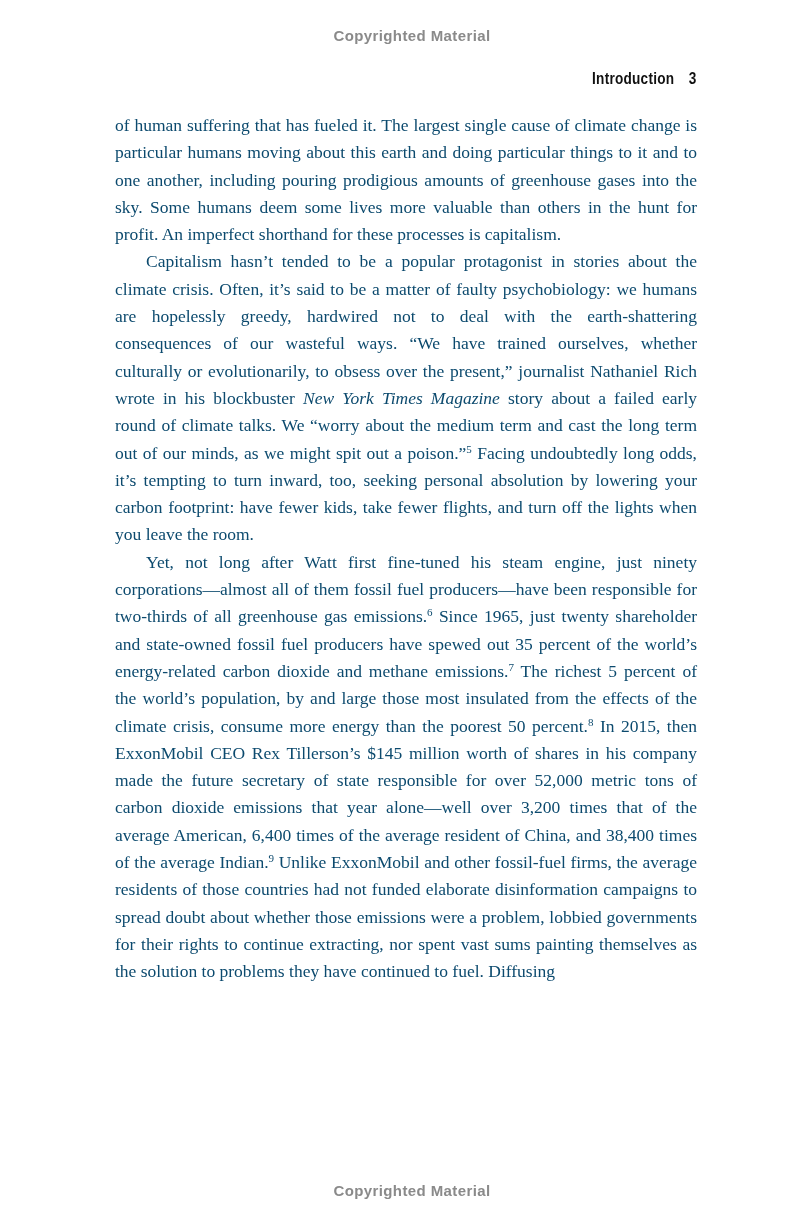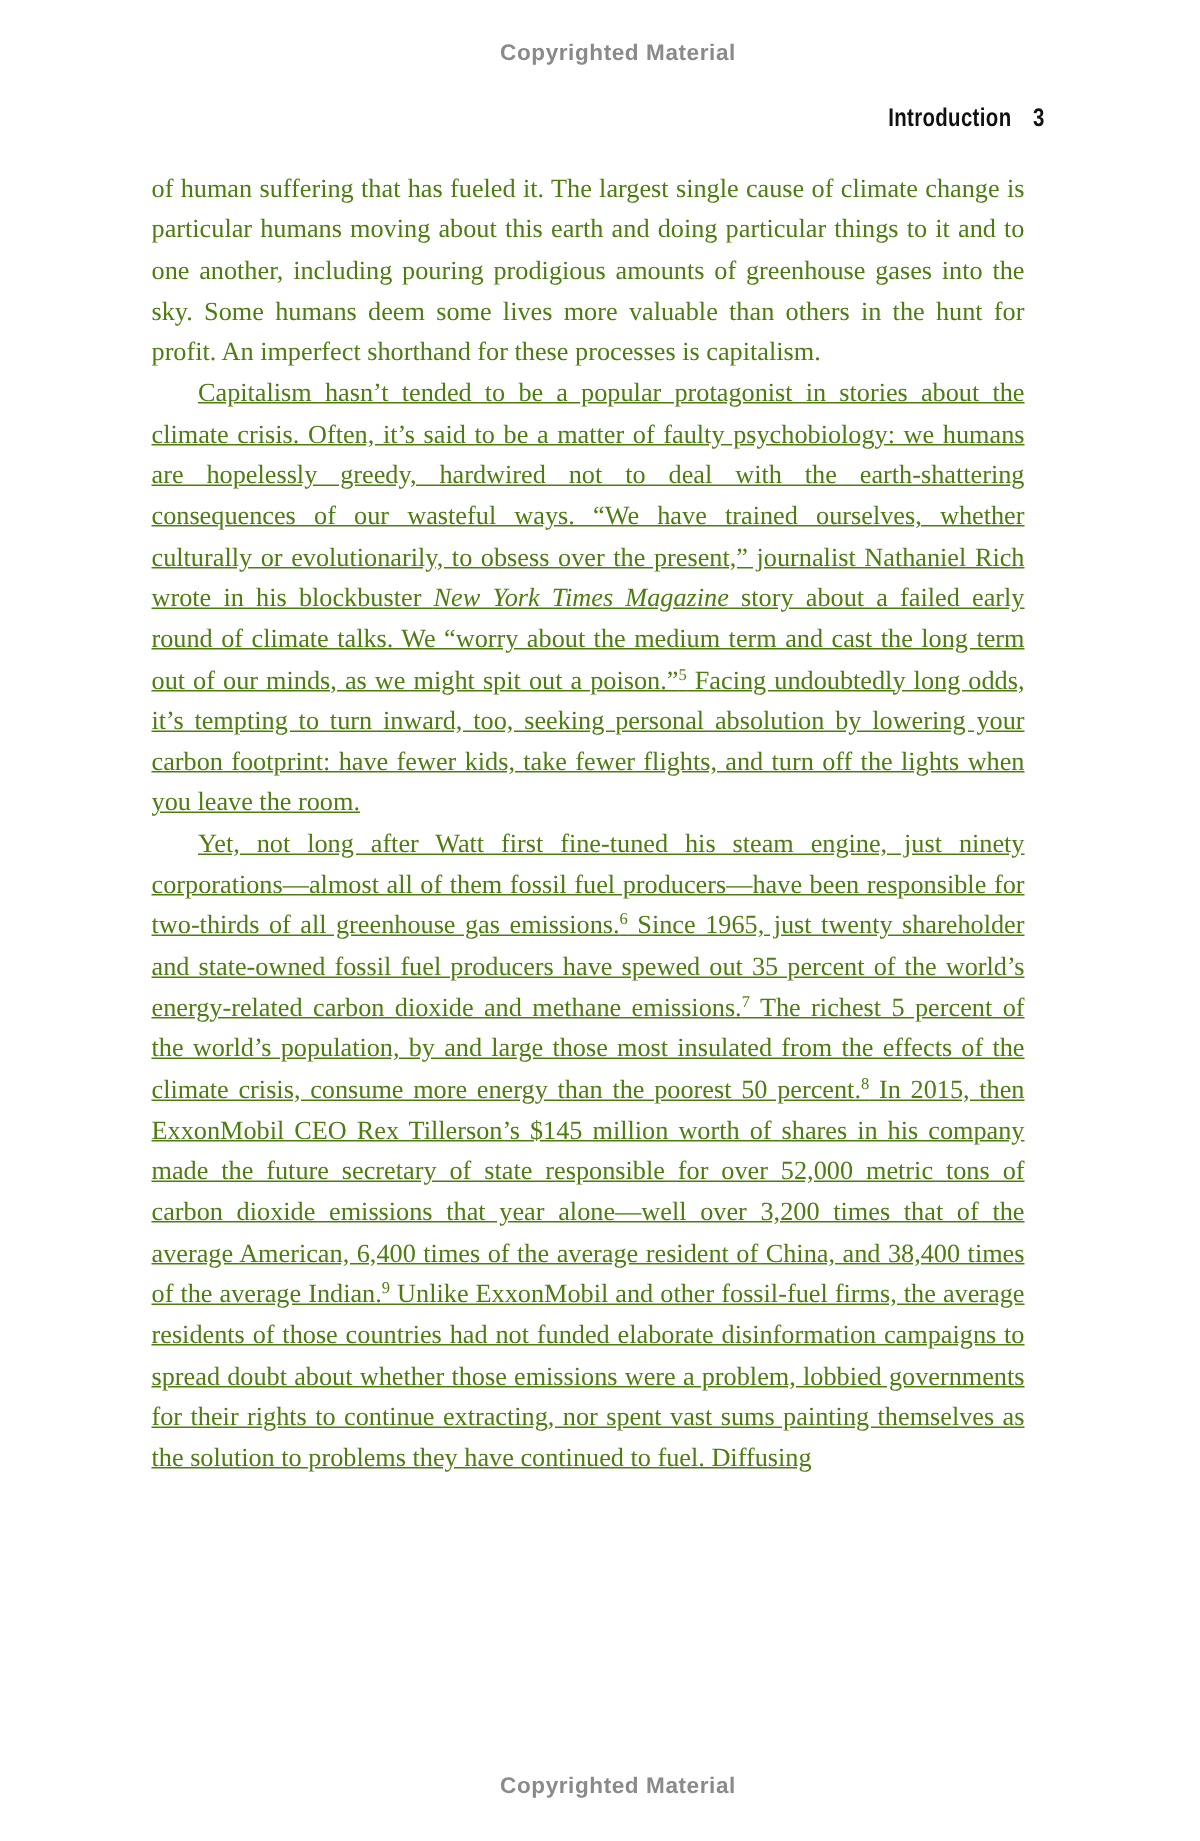--- a/index.html
+++ b/index.html
@@ -42,35 +42,34 @@
     transform-origin: right center;
     letter-spacing: 0.3px;
     white-space: nowrap;
   }
   .running-header .pagenum {
     margin-left: 18px;
   }
 
   .body-text {
     position: absolute;
-    left: 101px;
+    left: 115px;
     top: 112px;
     width: 582px;
     font-size: 17.5px;
     line-height: 27.3px;
-    color: #4d7c0f;
+    color: #0c4a6e;
     text-align: justify;
   }
   .para {
     margin: 0;
     padding: 0;
   }
   .para.indent {
     text-indent: 31px;
-    text-decoration: underline;
   }
   .para em {
     font-style: italic;
   }
   .para sup {
     font-size: 11px;
     line-height: 0;
     vertical-align: 6px;
     letter-spacing: 0;
   }

